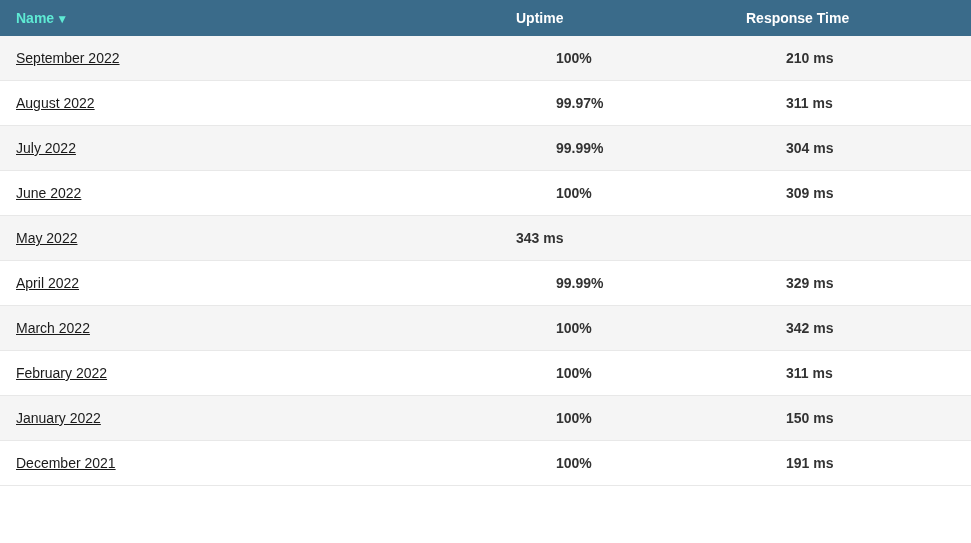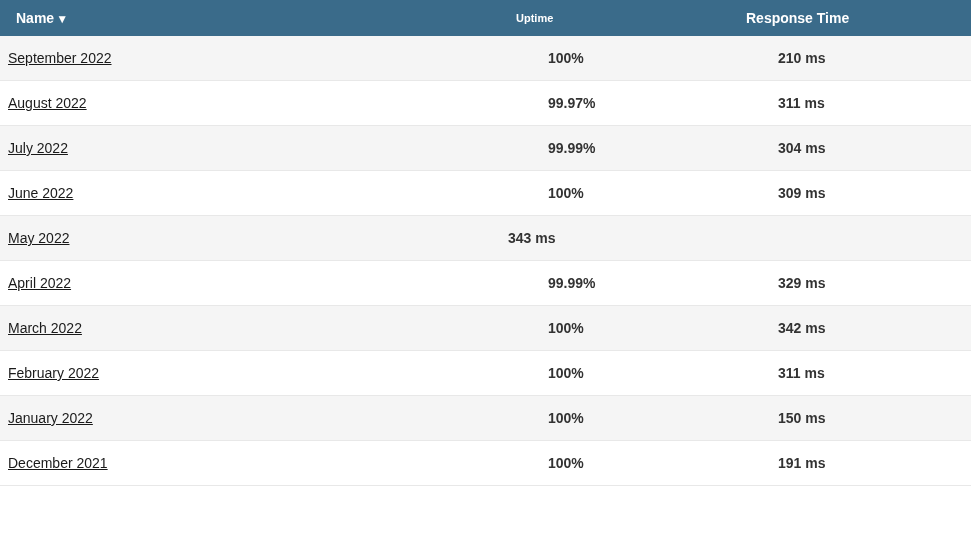--- a/index.html
+++ b/index.html
@@ -21,48 +21,48 @@
 
     .table-header {
       background-color: #3a6b8a;
       display: flex;
       align-items: center;
       padding: 10px 16px;
     }
 
     .col-name {
       flex: 0 0 500px;
-      color: #ffffff;
+      color: #5eead4;
       font-weight: bold;
       font-size: 14px;
     }
 
     .col-uptime {
       flex: 0 0 230px;
       color: #fff;
       font-weight: bold;
-      font-size: 11px;
+      font-size: 14px;
     }
 
     .col-response {
       flex: 1;
       color: #fff;
       font-weight: bold;
       font-size: 14px;
     }
 
     .sort-arrow {
       font-size: 12px;
       margin-left: 2px;
     }
 
     .table-row {
       display: flex;
       align-items: center;
-      padding: 14px 8px;
+      padding: 14px 16px;
       border-bottom: 1px solid #e8e8e8;
     }
 
     .table-row:nth-child(odd) {
       background-color: #f5f5f5;
     }
 
     .table-row:nth-child(even) {
       background-color: #ffffff;
     }

